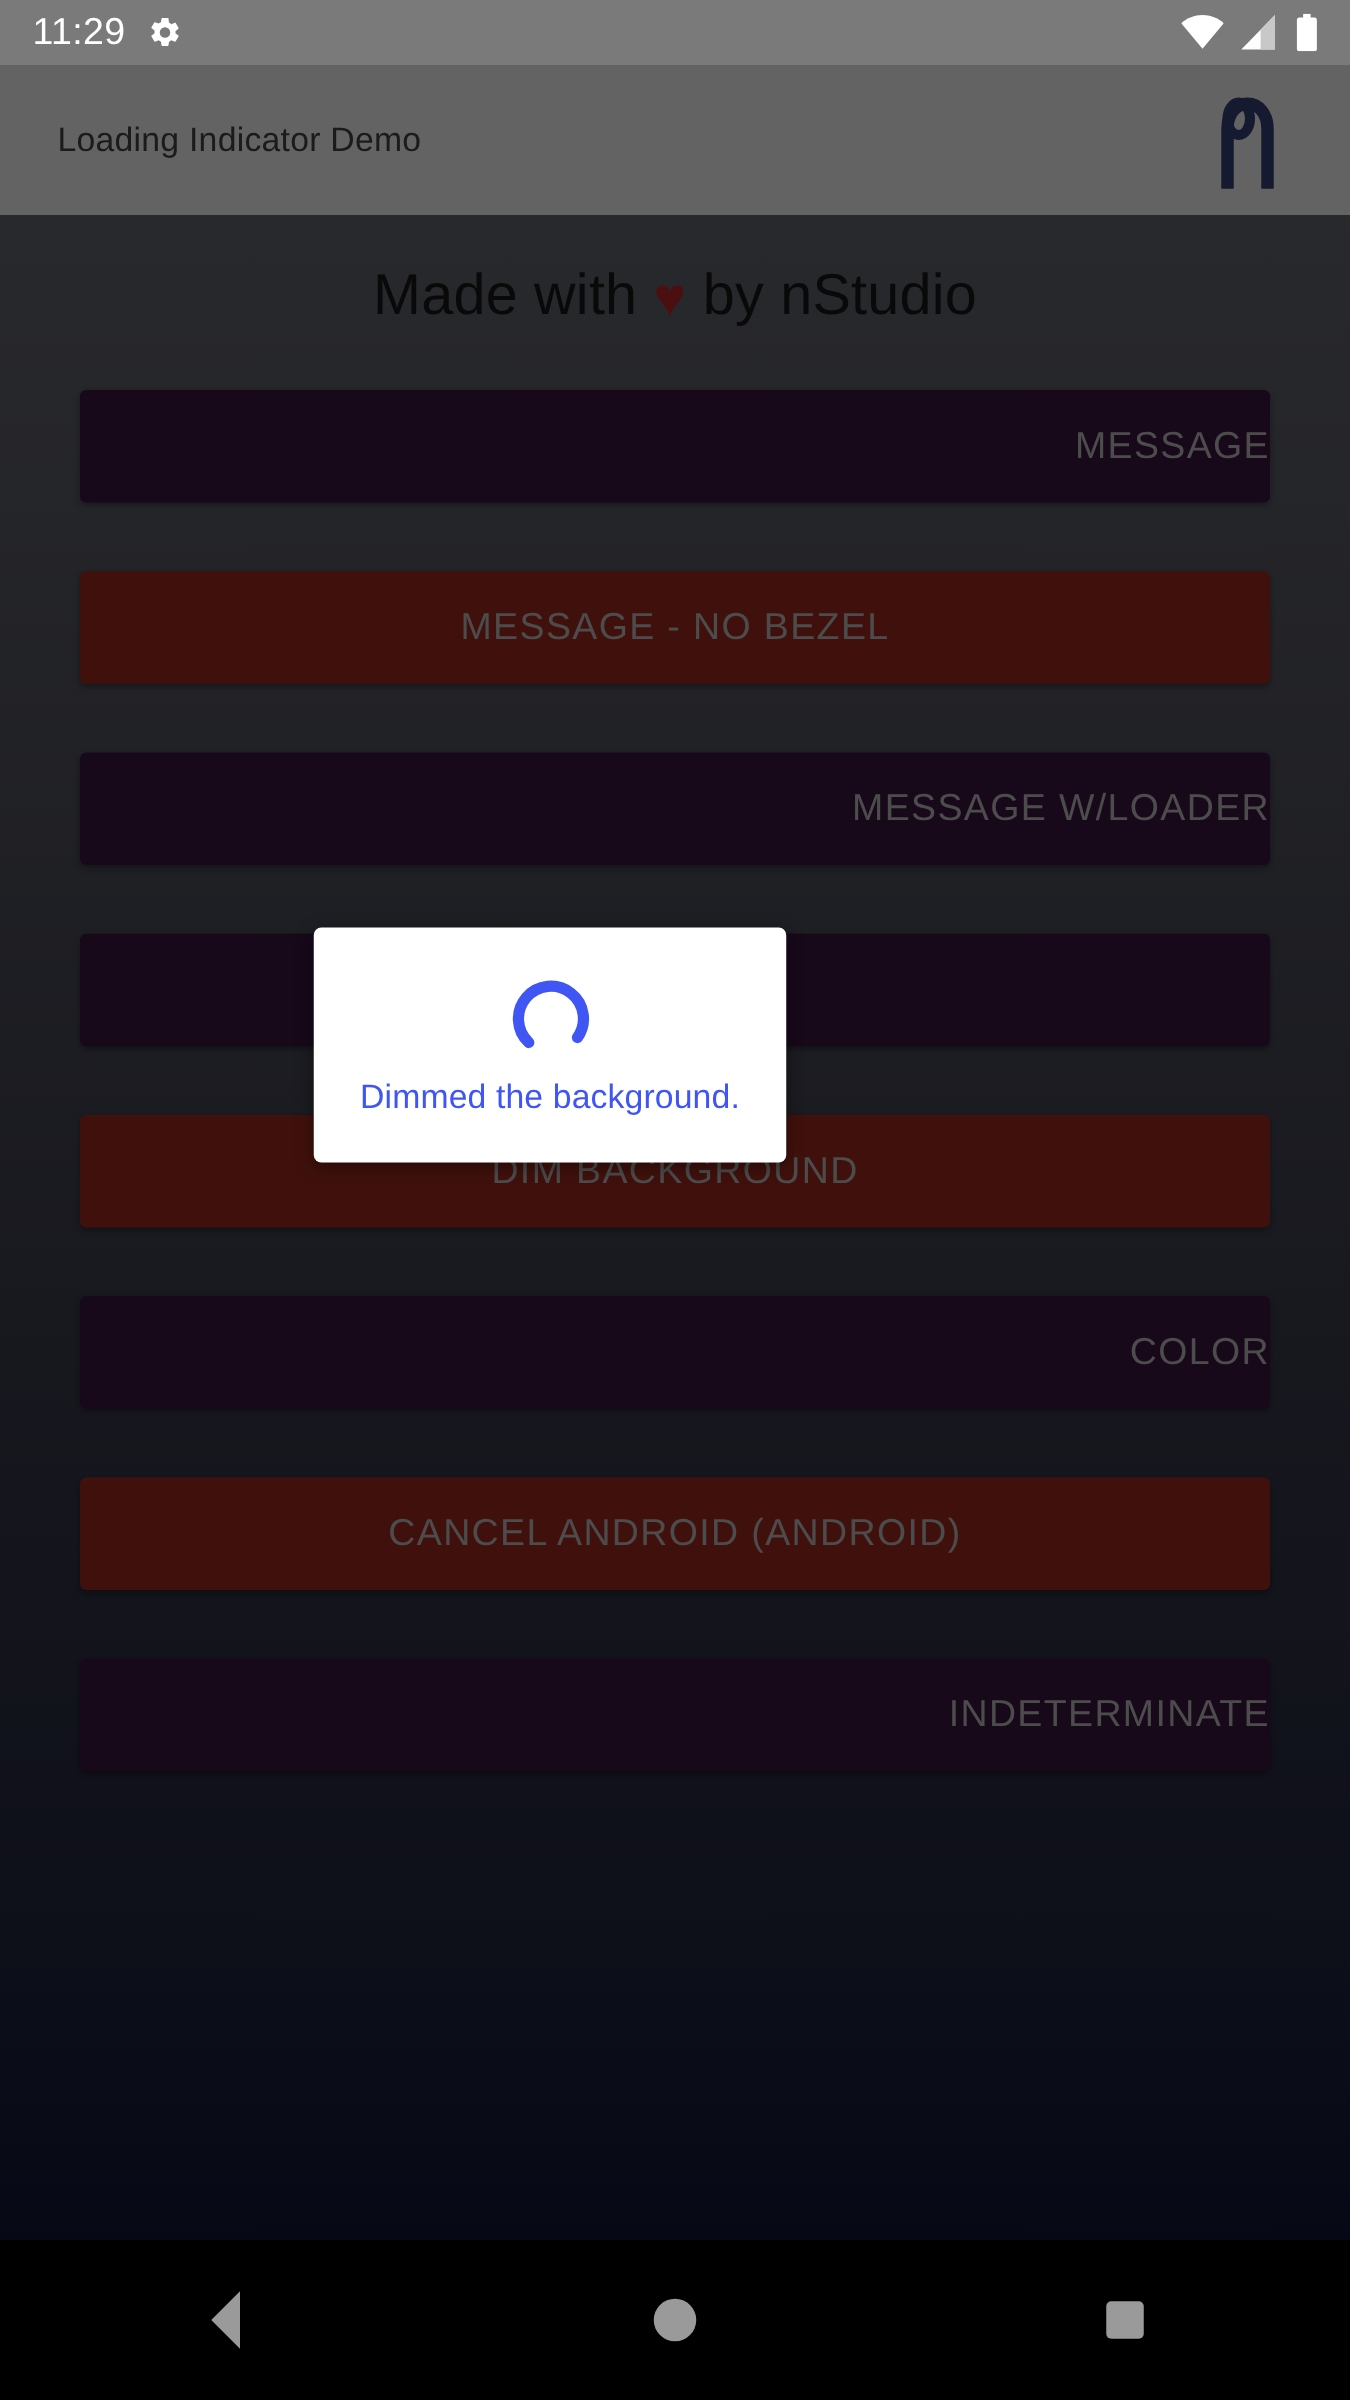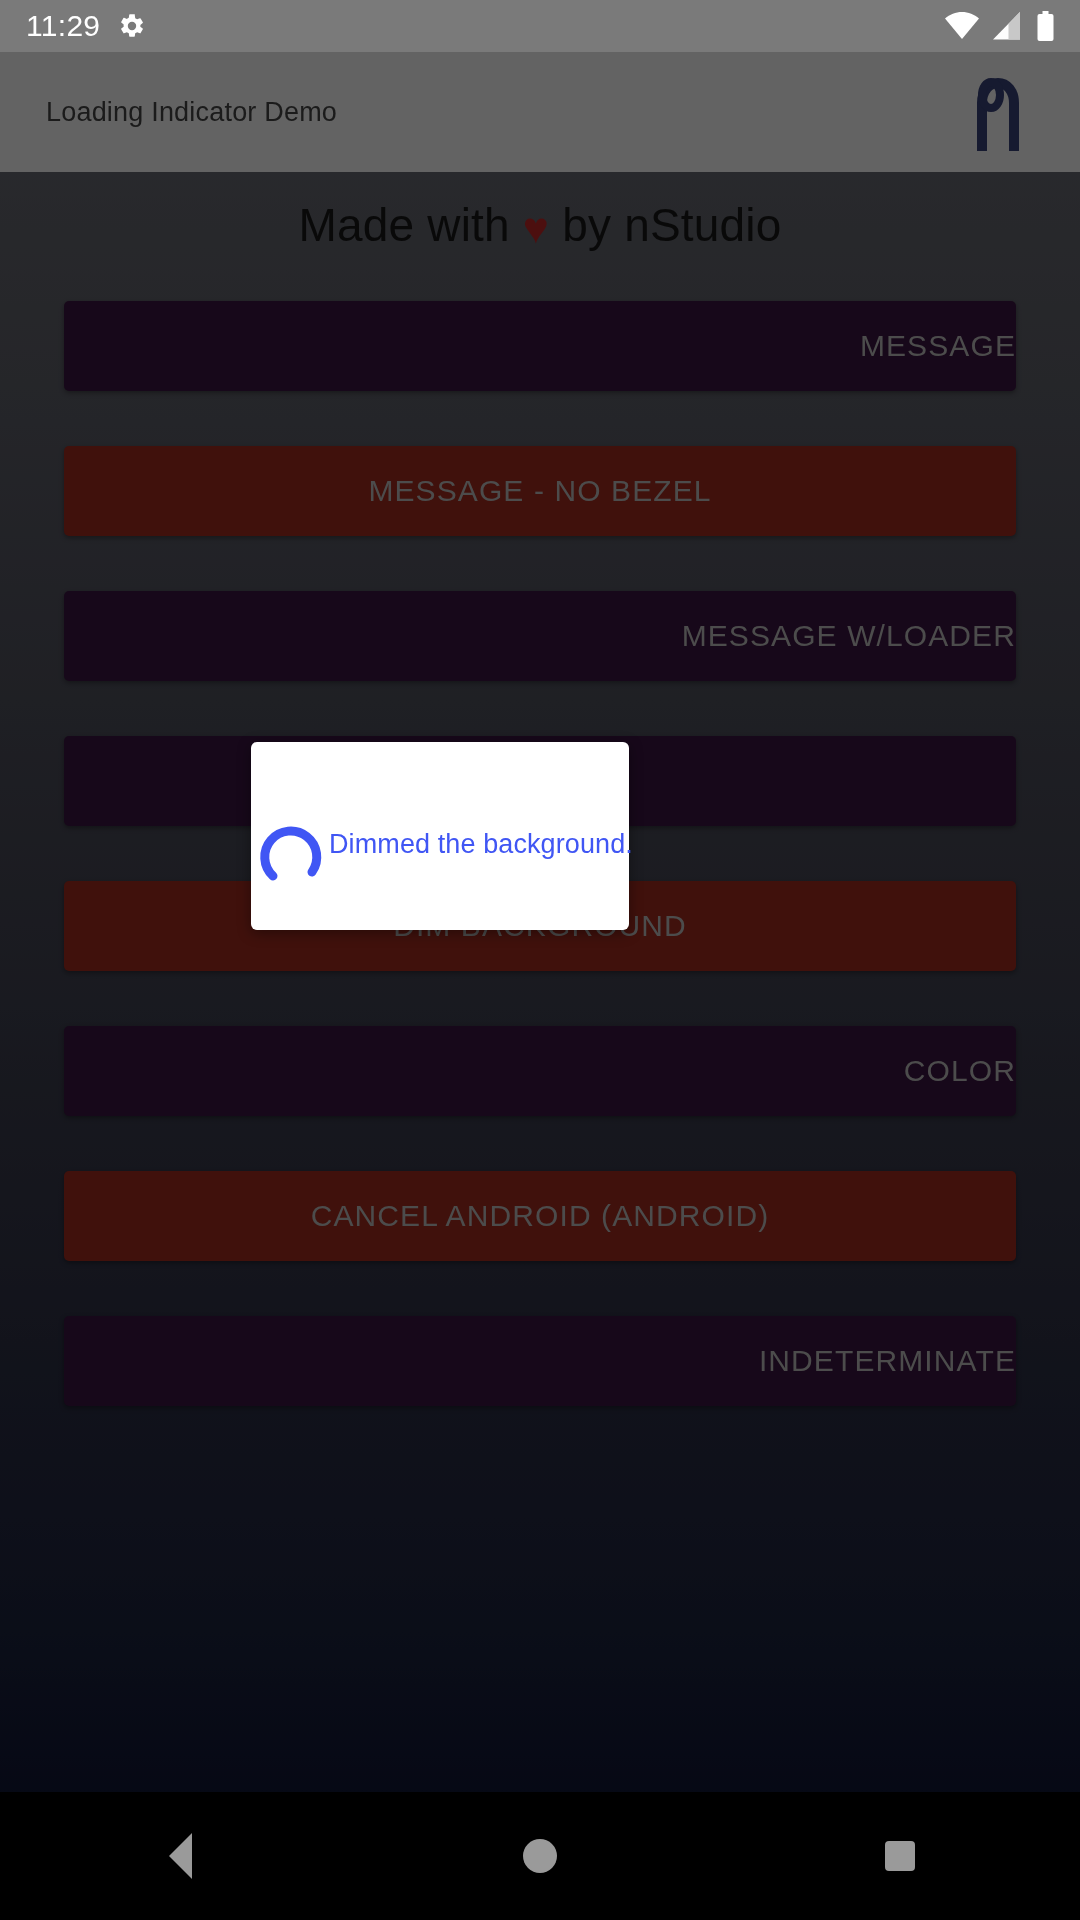--- a/index.html
+++ b/index.html
@@ -46,21 +46,21 @@
   }
   #logo-wrap { margin-left:auto; width:70px; height:80px; display:flex; align-items:center; justify-content:center;}
 
   
   #content {
     position:absolute; top:172px; left:0; width:1080px; height:1648px;
     z-index:2;
   }
   #headline {
     width:100%; text-align:center;
-    margin-top:26px;
+    margin-top:36px;
     font-size:46px; color:#121212; font-weight:400;
     letter-spacing:.2px;
     white-space:nowrap;
   }
   #headline .heart { color:#8d1d1d; font-size:44px; vertical-align:-2px; }
 
   #btn-list { margin-top:48px; }
   .btn {
     position:relative;
     display:flex; align-items:center; justify-content:center;
@@ -82,21 +82,21 @@
   }
 
   
   #dialog {
     position:absolute;
     left:251px; top:742px;
     width:378px; height:188px;
     background:#ffffff;
     border-radius:6px;
     z-index:6;
-    display:flex; flex-direction:row;
+    display:flex; flex-direction:column;
     align-items:center;
     box-shadow:0 3px 14px rgba(0,0,0,.4);
   }
   #spinner-wrap {
     margin-top:26px;
     width:78px; height:78px;
     display:flex; align-items:center; justify-content:center;
   }
   #spinner svg { display:block; }
   #dialog-message {

